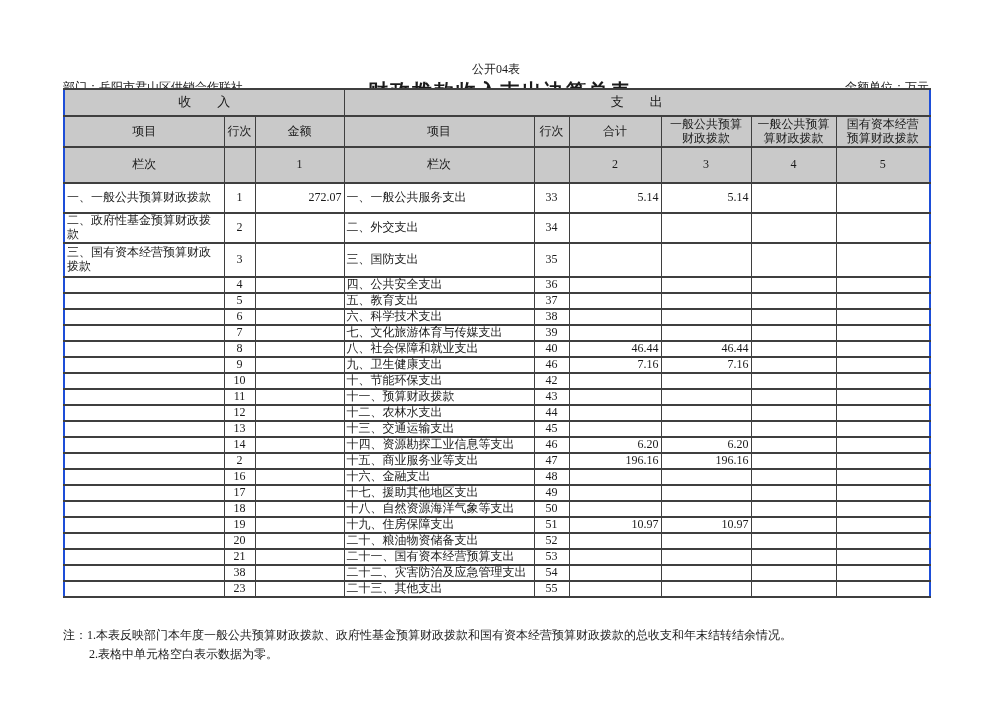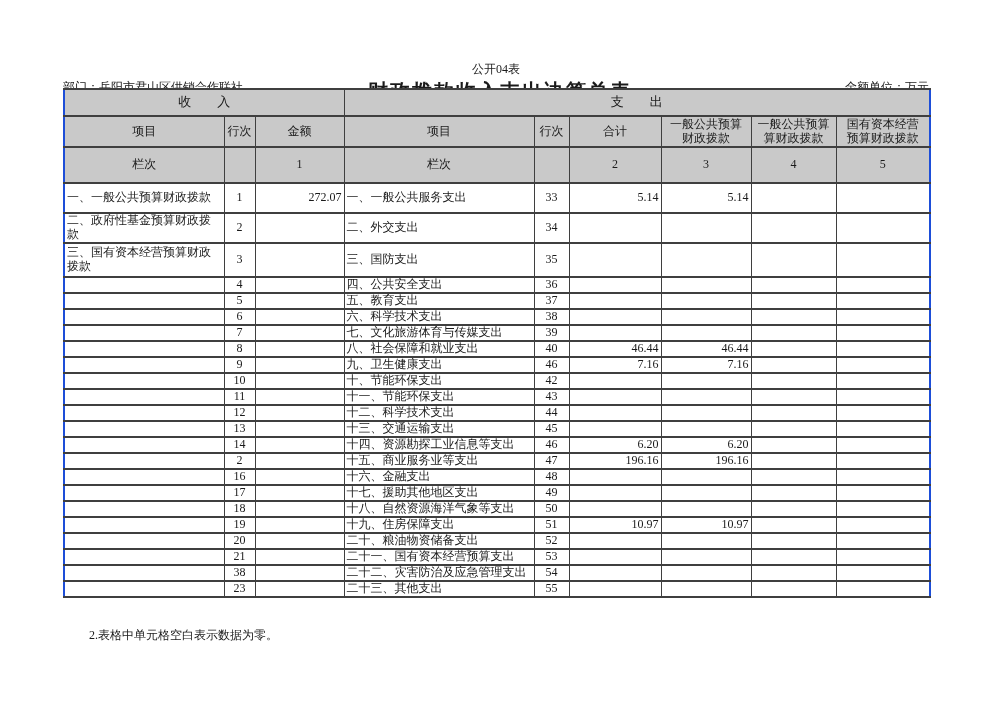--- a/index.html
+++ b/index.html
@@ -219,32 +219,32 @@
           <td class="center">42</td>
           <td class="right"></td>
           <td class="right"></td>
           <td class="right"></td>
           <td class="right"></td>
         </tr>
         <tr>
           <td class="left"></td>
           <td class="center">11</td>
           <td class="right"></td>
-          <td class="left">十一、节能环保支出</td>
+          <td class="left">十一、预算财政拨款</td>
           <td class="center">43</td>
           <td class="right"></td>
           <td class="right"></td>
           <td class="right"></td>
           <td class="right"></td>
         </tr>
         <tr>
           <td class="left"></td>
           <td class="center">12</td>
           <td class="right"></td>
-          <td class="left">十二、科学技术支出</td>
+          <td class="left">十二、农林水支出</td>
           <td class="center">44</td>
           <td class="right"></td>
           <td class="right"></td>
           <td class="right"></td>
           <td class="right"></td>
         </tr>
         <tr>
           <td class="left"></td>
           <td class="center">13</td>
           <td class="right"></td>
@@ -362,16 +362,17 @@
           <td class="center">55</td>
           <td class="right"></td>
           <td class="right"></td>
           <td class="right"></td>
           <td class="right"></td>
         </tr>
       </tbody>
   </table>
 
   <div class="notes">
+    <div>注：1.本表反映部门本年度一般公共预算财政拨款、政府性基金预算财政拨款和国有资本经营预算财政拨款的总收支和年末结转结余情况。</div>
     <div class="indent">2.表格中单元格空白表示数据为零。</div>
   </div>
 
 </div>
 
 </body></html>

